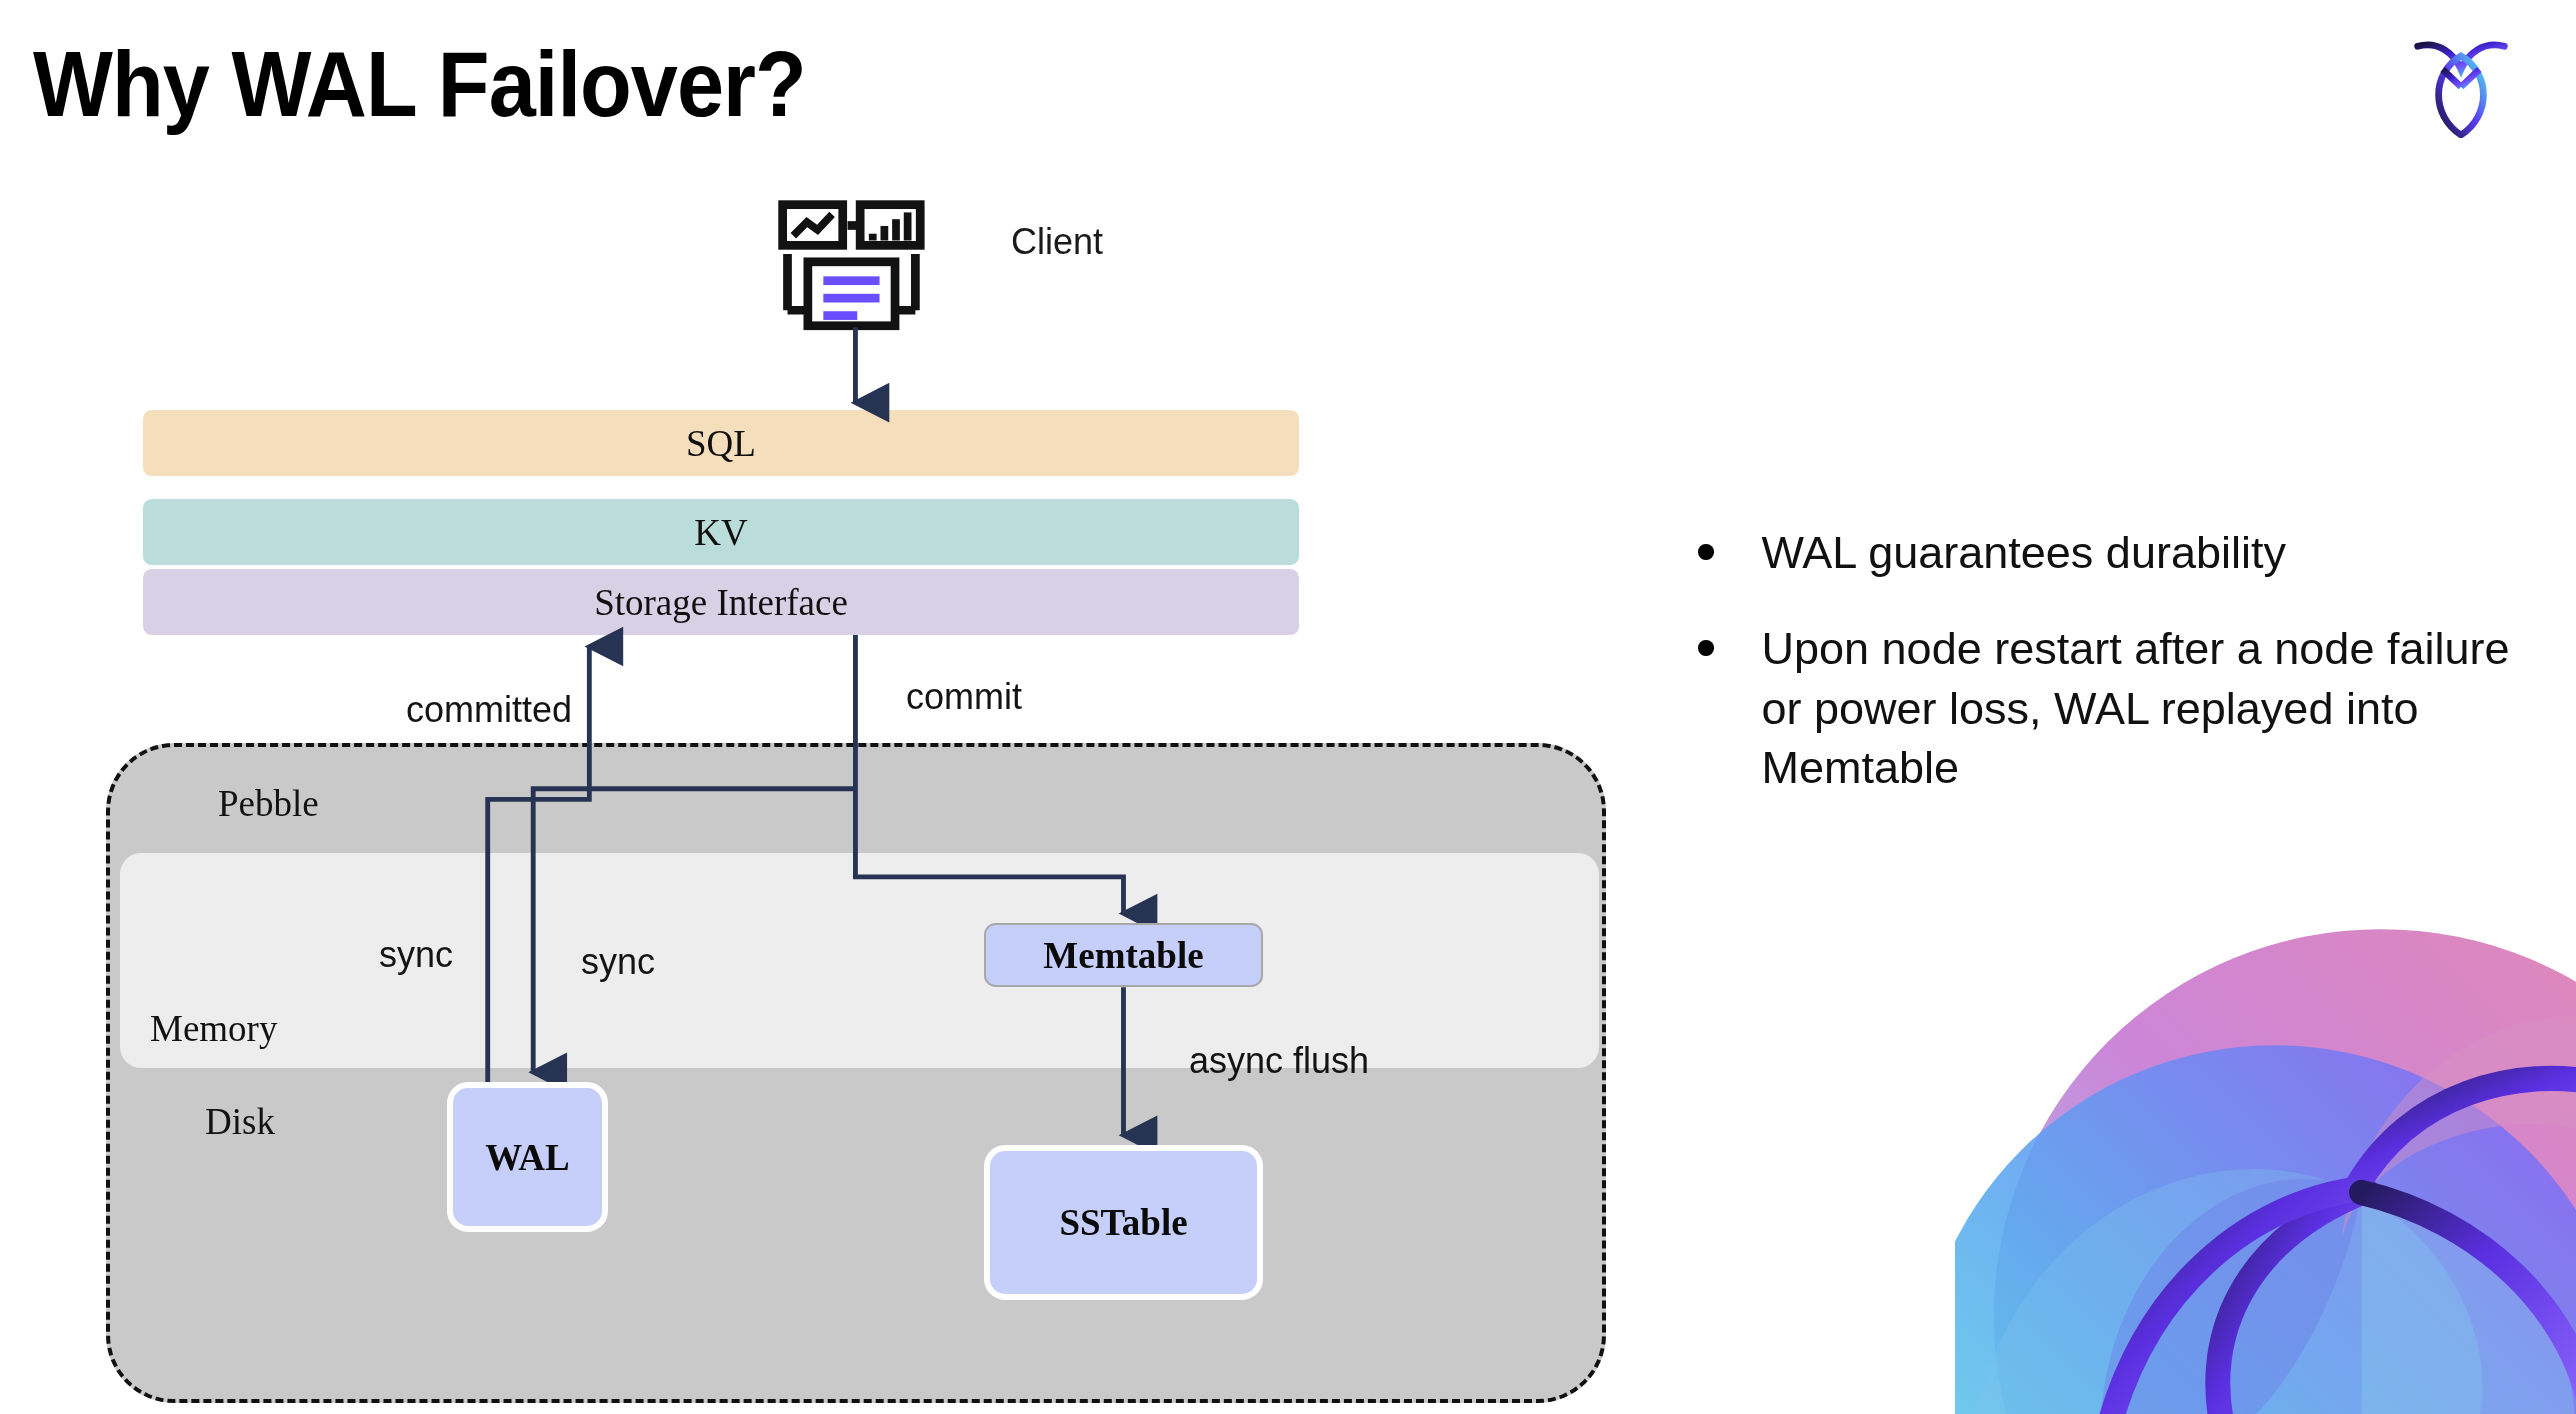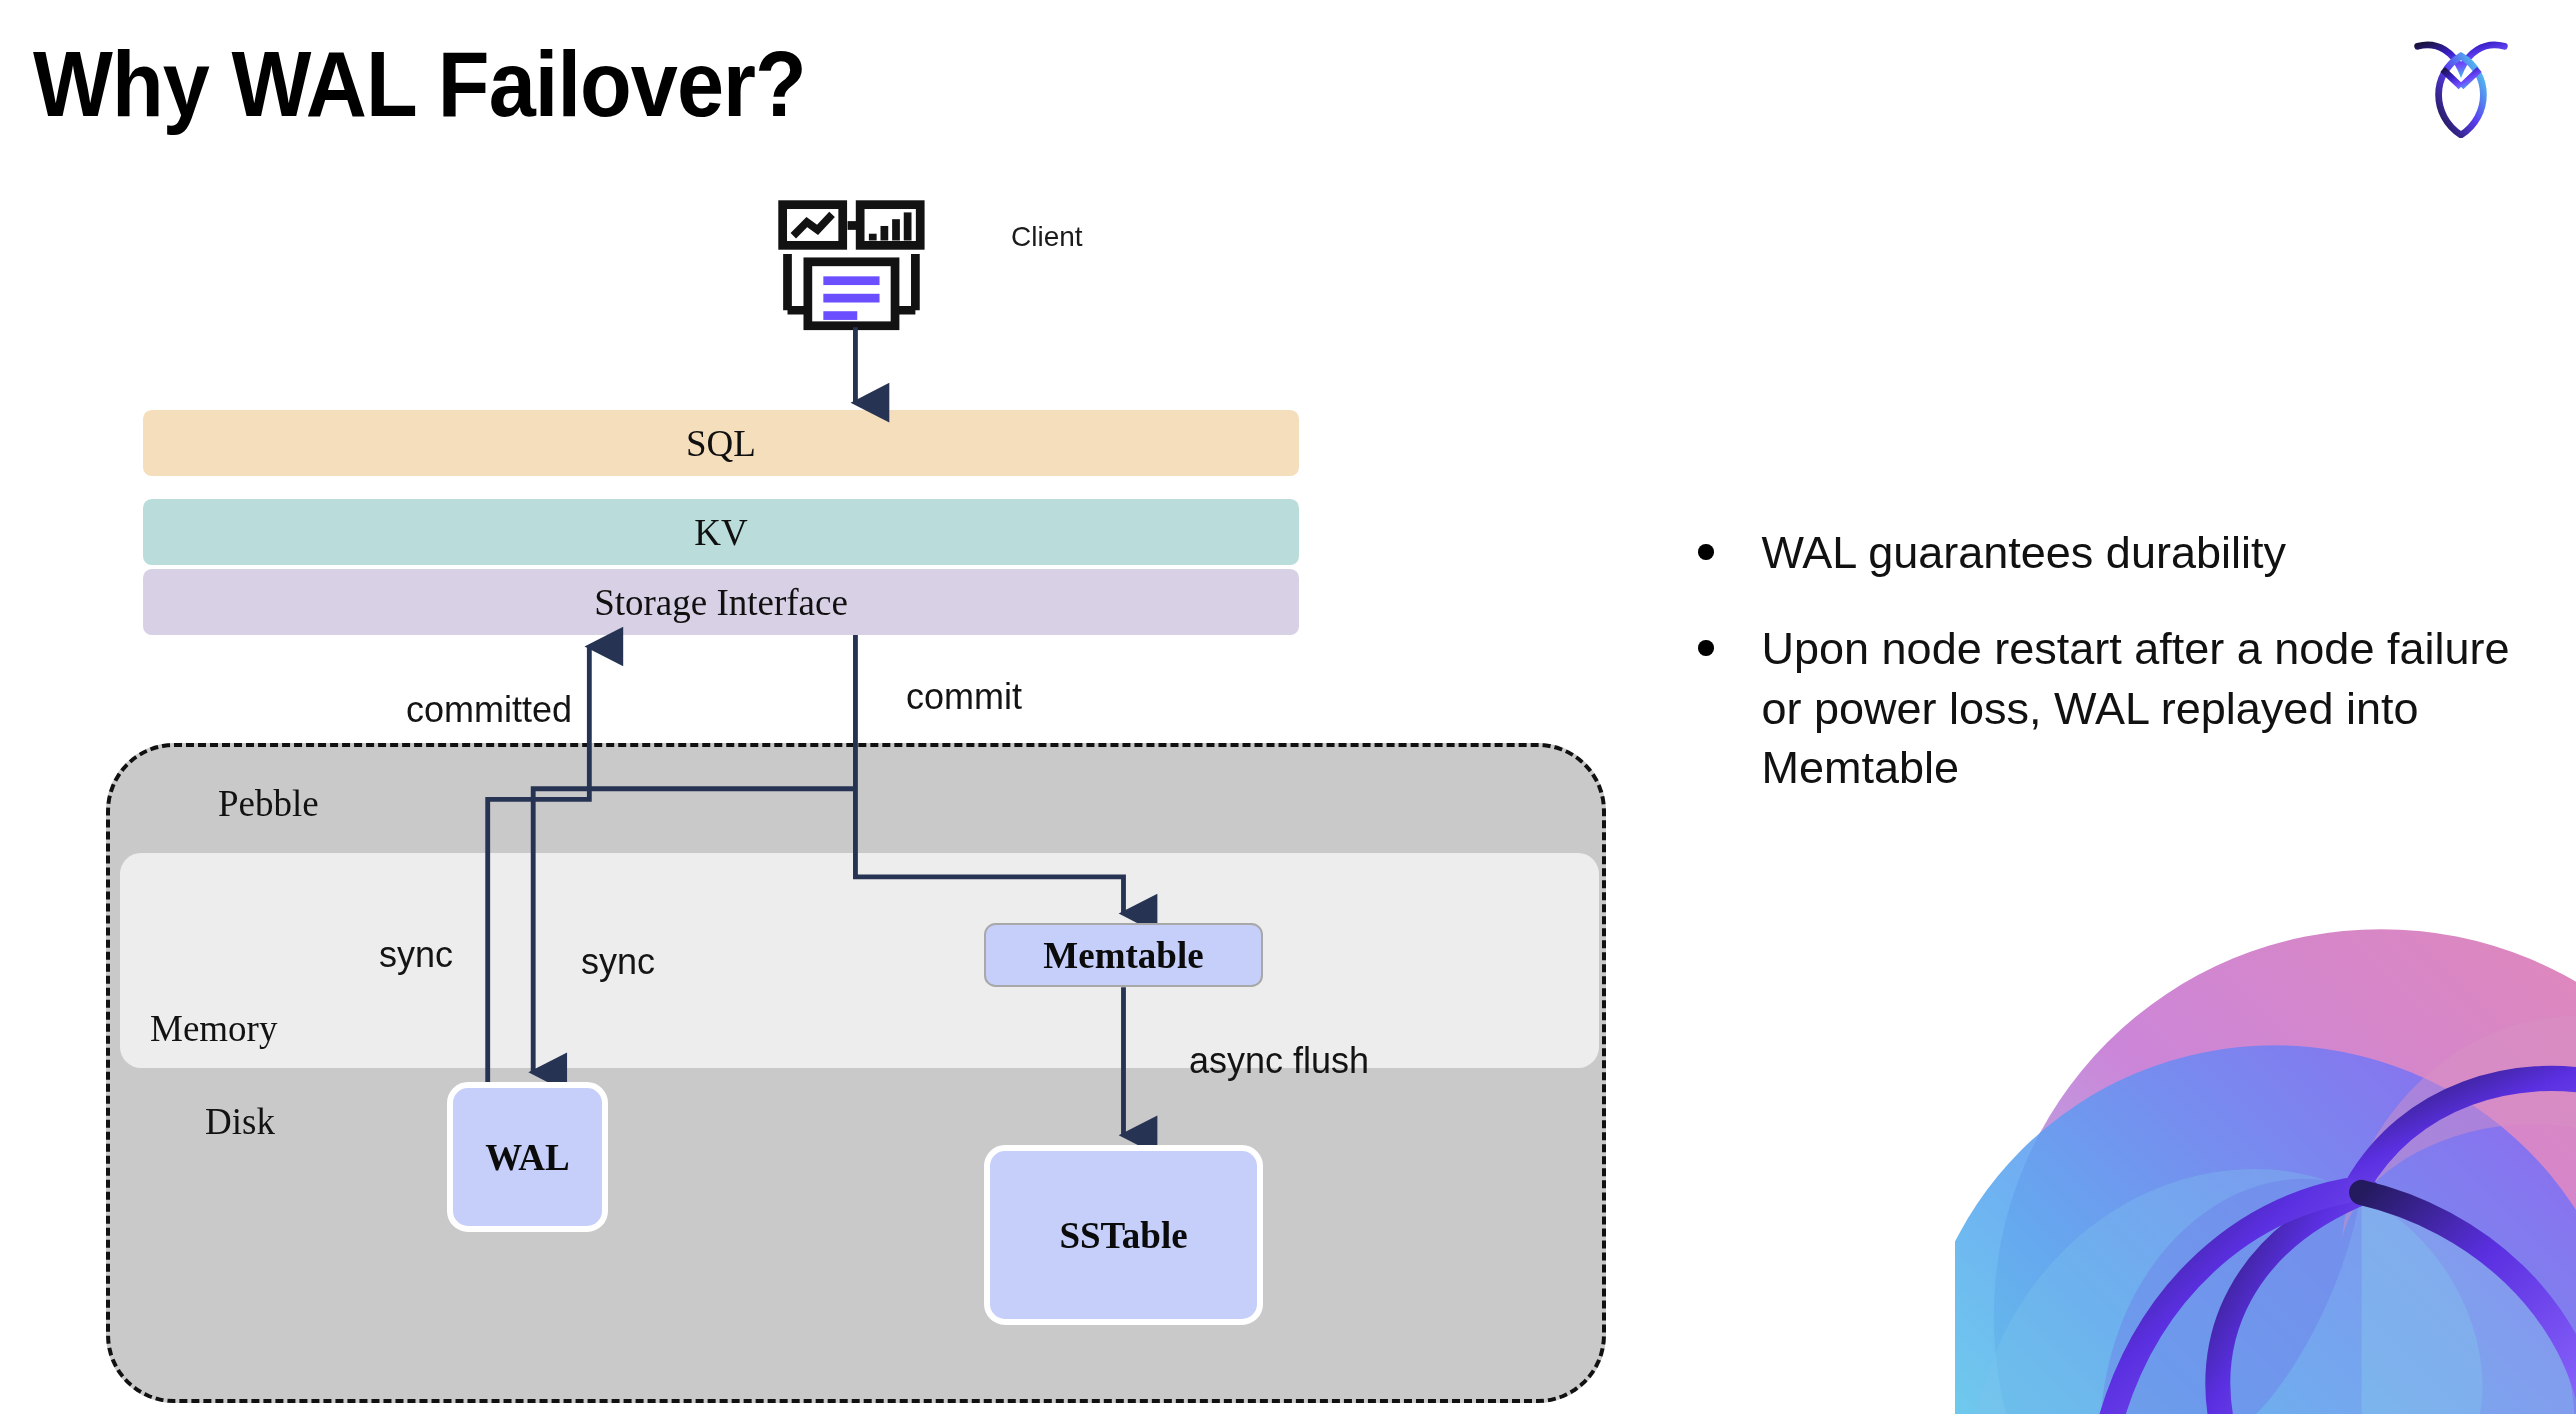--- a/index.html
+++ b/index.html
@@ -25,21 +25,21 @@
   #brand { position: absolute; left: 2408px; top: 27px; width: 106px; height: 111px; }
 
   
   #deco { position: absolute; left: 1955px; top: 900px; width: 639px; height: 523px;
           overflow: hidden; pointer-events: none; }
 
   
   #client-icon { position: absolute; left: 772px; top: 194px; width: 155px; height: 155px; }
   #client-label {
     position: absolute; left: 1011px; top: 221px;
-    font-size: 28px; color: #1a1a1a; white-space: nowrap;
+    font-size: 36px; color: #1a1a1a; white-space: nowrap;
   }
 
   
   .layer-bar {
     position: absolute; left: 143px; width: 1156px; height: 66px;
     border-radius: 8.7px;
     display: flex; align-items: center; justify-content: center;
     font-family: "Liberation Serif", serif;
     font-size: 37px; color: #101010;
   }
@@ -78,21 +78,21 @@
     left: 984px; top: 923px; width: 279px; height: 64px;
     border-radius: 11.6px; border: 2.9px solid #A8A8A8;
     font-size: 37px;
   }
   #node-wal {
     left: 447px; top: 1082px; width: 161px; height: 150px;
     border-radius: 21px; border: 6.8px solid #ffffff;
     font-size: 37px;
   }
   #node-sstable {
-    left: 984px; top: 1145px; width: 279px; height: 180px;
+    left: 984px; top: 1145px; width: 279px; height: 155px;
     border-radius: 21px; border: 6.8px solid #ffffff;
     font-size: 37px;
   }
 
   
   .edge-label {
     position: absolute; font-size: 36px; color: #141414; white-space: nowrap;
     font-family: "Liberation Sans", sans-serif;
   }
   #lbl-committed  { left: 406px;  top: 689px; }

